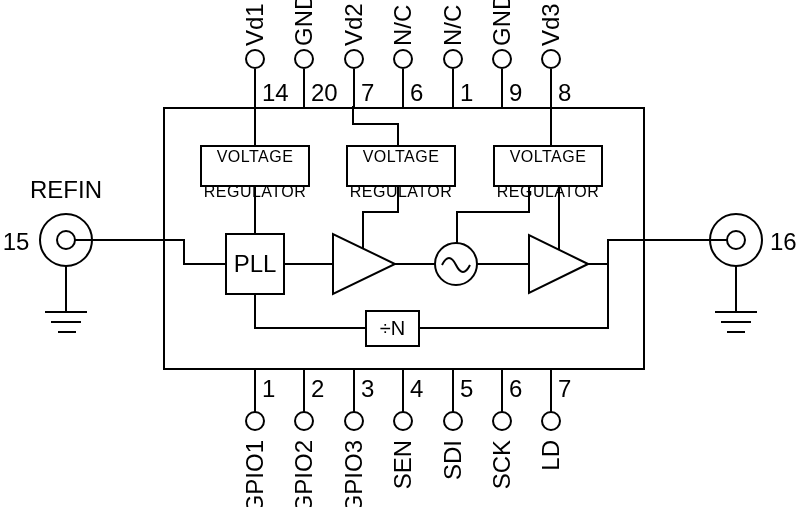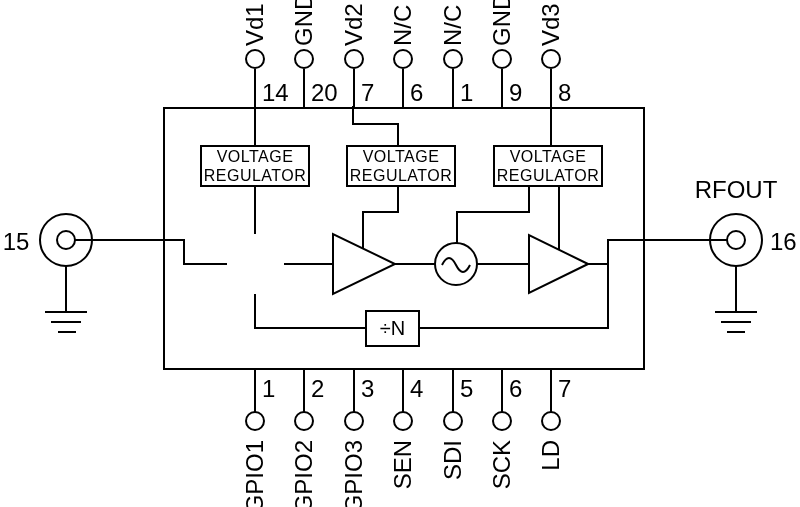--- a/index.html
+++ b/index.html
@@ -24,21 +24,21 @@
   .pin .stub { position:absolute; left:-1px; width:2px; background:#000; }
   .pin-top .terminal { top:49px; }
   .pin-top .stub { top:69px; height:39px; }
   .pin-top .num { left:7px; top:81px; }
   .pin-top .vlabel { left:12px; top:22px; text-align:left; }
   .pin-bottom .terminal { top:411px; }
   .pin-bottom .stub { top:369px; height:44px; }
   .pin-bottom .num { left:7px; top:377px; }
   .pin-bottom .vlabel { left:12px; top:496px; text-align:right; }
   .vr { display:flex; flex-direction:column; justify-content:center; align-items:center; }
-  .vr span { font-size:16px; line-height:19px; letter-spacing:0.5px; }
+  .vr span { font-size:16px; line-height:19px; letter-spacing:0.5px;margin-top:16px; }
   .center { display:flex; justify-content:center; align-items:center; }
   svg { position:absolute; }
 </style>
 </head>
 <body>
 
 <div class="canvas">
 
   <div class="box" style="left:163px; top:107px; width:482px; height:263px;"></div>
 
@@ -121,31 +121,31 @@
     <div class="stub"></div>
     <div class="num lbl">6</div>
   </div>
   <div class="pin pin-bottom" style="left:551px">
     <div class="vlabel">LD</div>
     <div class="terminal"></div>
     <div class="stub"></div>
     <div class="num lbl">7</div>
   </div>
 
+  <div class="lbl" style="left:6px; top:176px; width:120px; font-size:24px; text-align:center;">REFIN</div>
   <div class="lbl" style="left:0px; top:228px; width:32px; font-size:24px; text-align:center;">15</div>
   <div class="box circle" style="left:39px; top:213px; width:54px; height:54px;"></div>
   <div class="box circle" style="left:56px; top:230px; width:20px; height:20px;"></div>
   <div>
     <div class="wire v" style="left:65px; top:266px; height:46px;"></div>
     <div class="wire h" style="left:45px; top:311px; width:42px;"></div>
     <div class="wire h" style="left:51px; top:321px; width:30px;"></div>
     <div class="wire h" style="left:58px; top:331px; width:18px;"></div>
   </div>
 
-  <div class="lbl" style="left:676px; top:176px; width:120px; font-size:24px; text-align:center;">RFOUT</div>
   <div class="lbl" style="left:770px; top:228px; width:40px; font-size:24px; text-align:left;">16</div>
   <div class="box circle" style="left:709px; top:213px; width:54px; height:54px;"></div>
   <div class="box circle" style="left:726px; top:230px; width:20px; height:20px;"></div>
   <div>
     <div class="wire v" style="left:735px; top:266px; height:46px;"></div>
     <div class="wire h" style="left:715px; top:311px; width:42px;"></div>
     <div class="wire h" style="left:721px; top:321px; width:30px;"></div>
     <div class="wire h" style="left:727px; top:331px; width:18px;"></div>
   </div>
 
@@ -183,20 +183,23 @@
   </div>
   <div class="box vr" style="left:346px; top:145px; width:110px; height:42px;">
     <span>VOLTAGE</span>
     <span>REGULATOR</span>
   </div>
   <div class="box vr" style="left:493px; top:145px; width:110px; height:42px;">
     <span>VOLTAGE</span>
     <span>REGULATOR</span>
   </div>
 
+  <div class="box center" style="left:225px; top:233px; width:60px; height:62px; font-size:24px;">
+    <span>PLL</span>
+  </div>
 
   <div class="box center" style="left:365px; top:310px; width:55px; height:37px; font-size:20px;">
     <span>÷N</span>
   </div>
 
   <svg style="left:332px; top:232px;" width="66" height="64" viewBox="0 0 66 64">
     <polygon points="1,2 1,62 63,32" fill="#fff" stroke="#000" stroke-width="2" stroke-linejoin="miter"></polygon>
   </svg>
   <svg style="left:528px; top:233px;" width="62" height="62" viewBox="0 0 62 62">
     <polygon points="1,2 1,60 60,31" fill="#fff" stroke="#000" stroke-width="2" stroke-linejoin="miter"></polygon>

